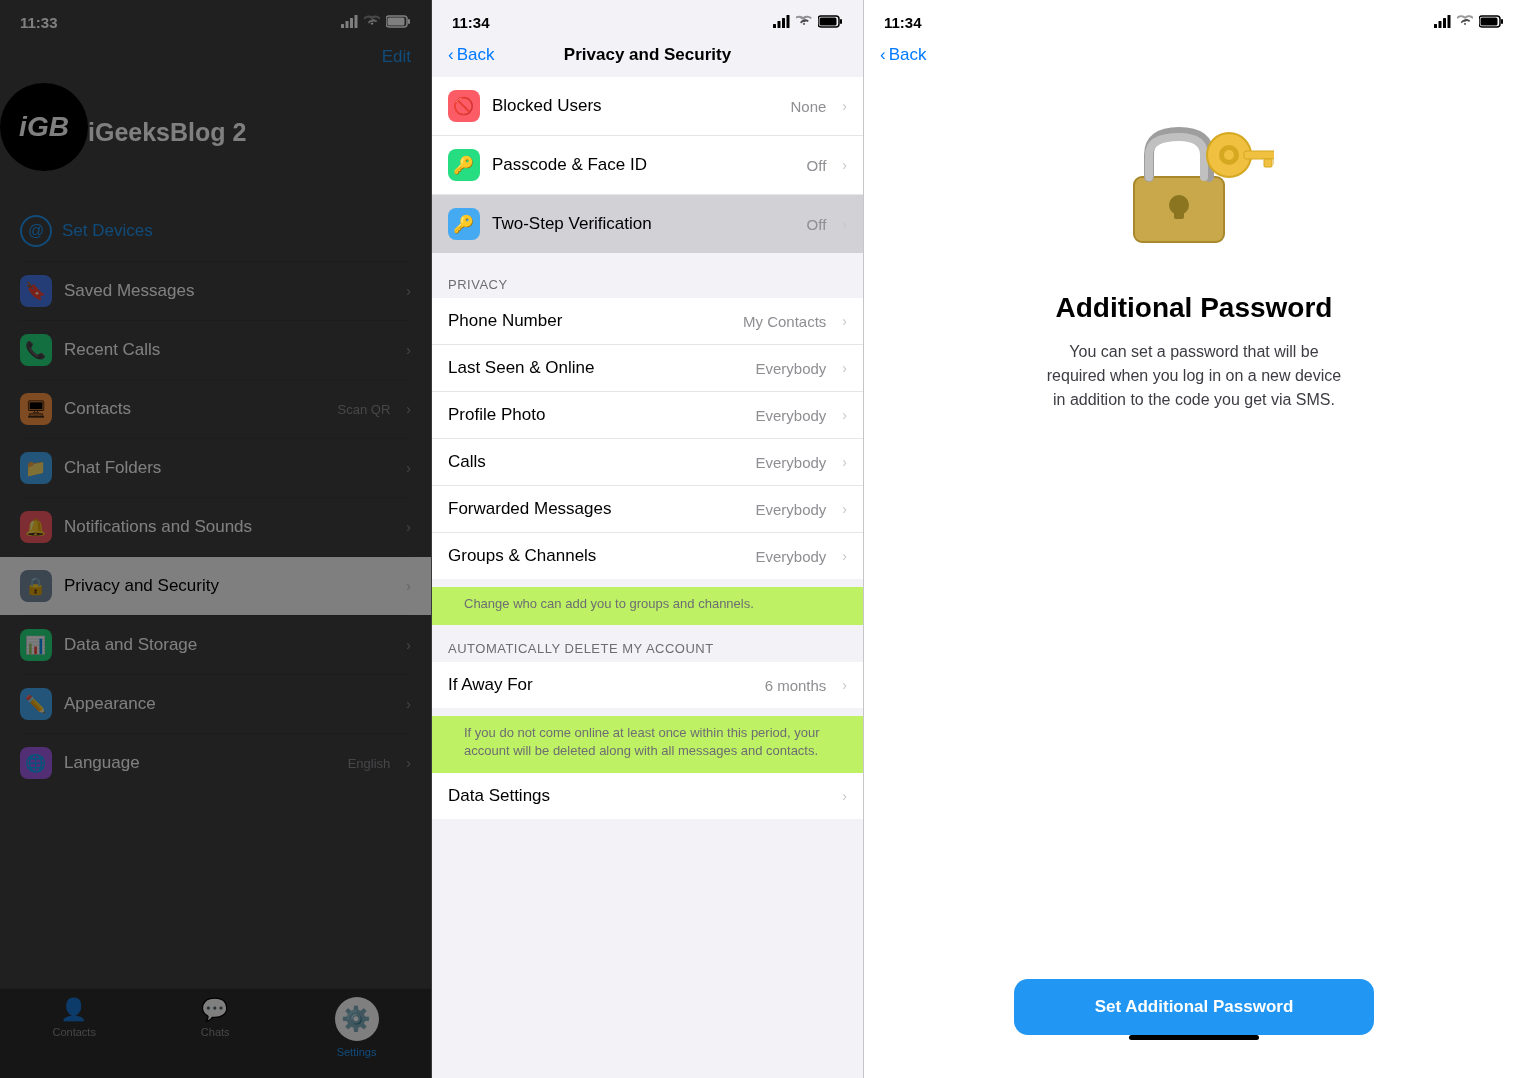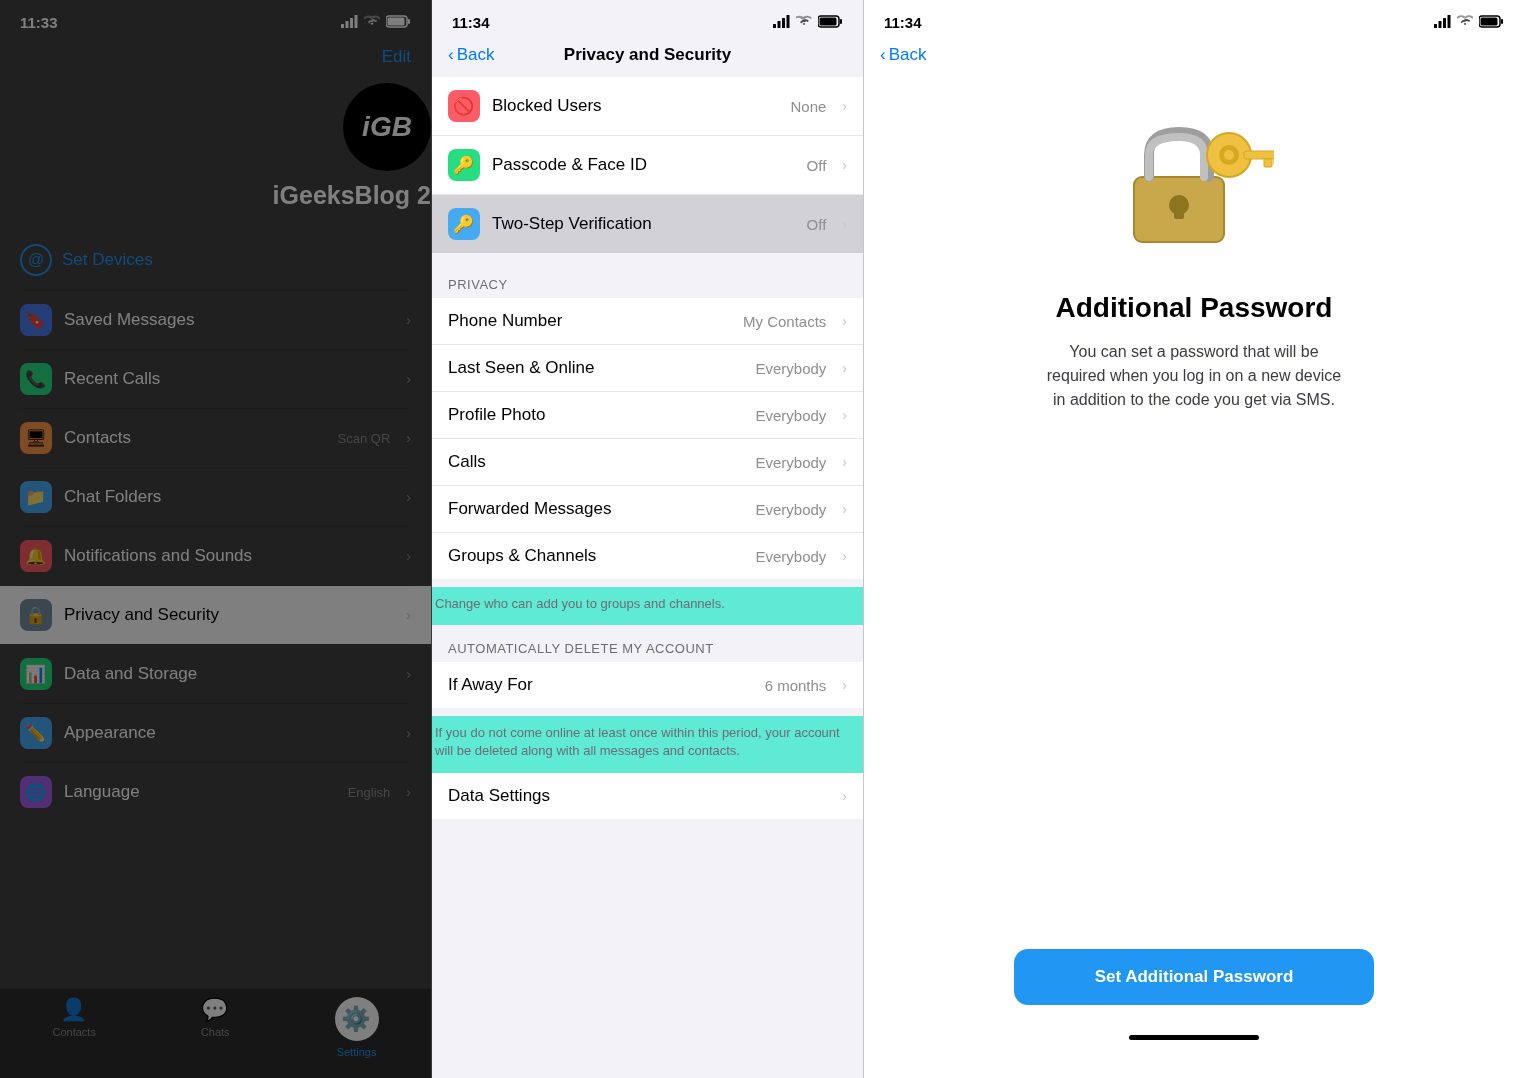--- a/index.html
+++ b/index.html
@@ -71,24 +71,23 @@
     }
     .p1-edit-btn {
       color: #2196f3;
       font-size: 17px;
       background: none;
       border: none;
       cursor: pointer;
     }
     .p1-profile {
       display: flex;
-      flex-direction: column;
-      align-items: flex-end;
+      flex-direction: row;
+      align-items: center;
       padding-bottom: 20px;
-      margin-left: 8px;
     }
     .p1-avatar {
       width: 88px;
       height: 88px;
       border-radius: 50%;
       background: #000;
       display: flex;
       align-items: center;
       justify-content: center;
       margin-bottom: 10px;
@@ -284,22 +283,22 @@
       font-size: 15px;
     }
     .p2-chevron {
       color: #c7c7cc;
       font-size: 14px;
       margin-left: 4px;
     }
     .p2-section-note {
       font-size: 13px;
       color: #6d6d72;
-      padding: 8px 3px 12px;
-      background: #5eead4;
+      padding: 8px 32px 12px;
+      background: #bef264;
       line-height: 1.4;
     }
 
     
     .p3-nav-bar {
       display: flex;
       align-items: center;
       padding: 8px 16px 12px;
     }
     .p3-back {
@@ -343,21 +342,20 @@
       max-width: 360px;
       background: #2196f3;
       color: #fff;
       border: none;
       border-radius: 14px;
       padding: 18px;
       font-size: 17px;
       font-weight: 600;
       cursor: pointer;
       text-align: center;
-      margin-bottom: 30px;
     }
     .p3-home-indicator {
       width: 130px;
       height: 5px;
       background: #000;
       border-radius: 3px;
       margin: 0 auto 8px;
     }
   </style>
 </head>

